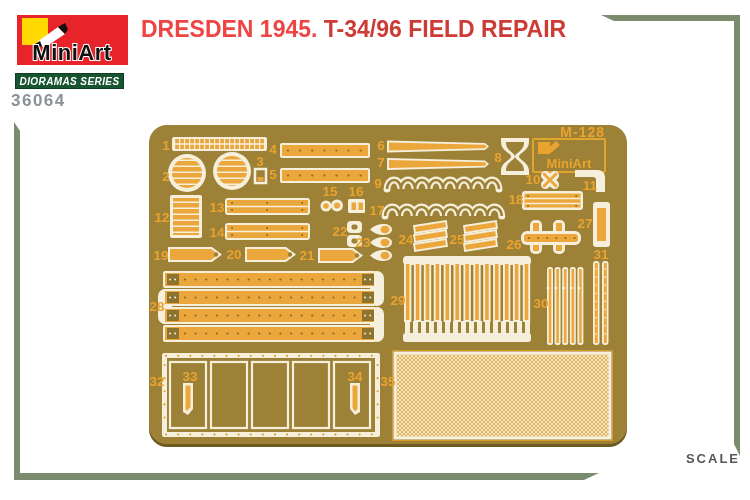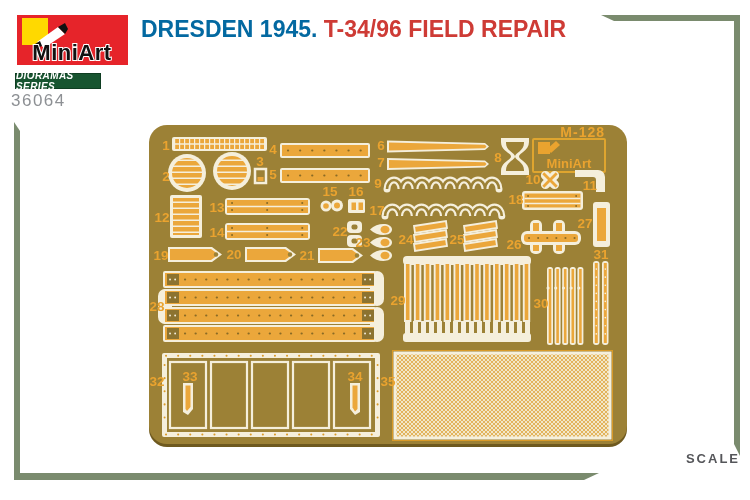--- a/index.html
+++ b/index.html
@@ -1,26 +1,26 @@
 <!DOCTYPE html>
 <html><head>
 <meta charset="utf-8">
 <style>
   html,body{margin:0;padding:0;background:#fff;}
   #stage{position:relative;width:750px;height:500px;background:#ffffff;overflow:hidden;
          font-family:"Liberation Sans",sans-serif;}
   #frame-svg,#fret-svg,#logo-svg{position:absolute;}
   #frame-svg{left:0;top:0;}
   #logo-svg{left:17px;top:15px;}
-  .badge{position:absolute;left:15px;top:73px;width:86px;height:16px;background:#175430;
+  .badge{position:absolute;left:15px;top:73px;width:109px;height:16px;background:#175430;
          border:1px solid #0f3d22;box-sizing:border-box;display:flex;align-items:center;justify-content:center;}
   .badge span{color:#fff;font-style:italic;font-weight:bold;font-size:10px;letter-spacing:.4px;}
-  .code{position:absolute;left:11px;top:91px;color:#8d9094;font-weight:normal;font-size:17px;letter-spacing:1.5px;}
+  .code{position:absolute;left:11px;top:91px;color:#8d9094;font-weight:bold;font-size:17px;letter-spacing:1.5px;}
   .title{position:absolute;left:141px;top:16px;font-size:23px;font-weight:bold;white-space:nowrap;}
-  .t1{color:#0369a1;margin-top:24px;} .t2{color:#ce3b35;}
+  .t1{color:#ef4444;margin-top:24px;} .t2{color:#ce3b35;}
   .scaleline{position:absolute;right:10px;top:451px;display:flex;align-items:baseline;gap:27px;}
   .scale-word{font-weight:bold;font-size:13px;letter-spacing:2px;color:#55565a;}
   .scale-val{font-weight:bold;font-size:31px;color:#3e3e41;letter-spacing:0;}
   .lb{fill:#eaa32f;font:bold 13.5px "Liberation Sans",sans-serif;text-anchor:middle;}
   .m128{fill:#eaa32f;font:bold 14px "Liberation Sans",sans-serif;letter-spacing:1px;text-anchor:end;}
   .fbrand{fill:#eaa32f;font:bold 13px "Liberation Sans",sans-serif;text-anchor:middle;}
   .logotext{font:bold 22px "Liberation Sans",sans-serif;letter-spacing:.5px;}
 </style>
 </head>
 <body>

